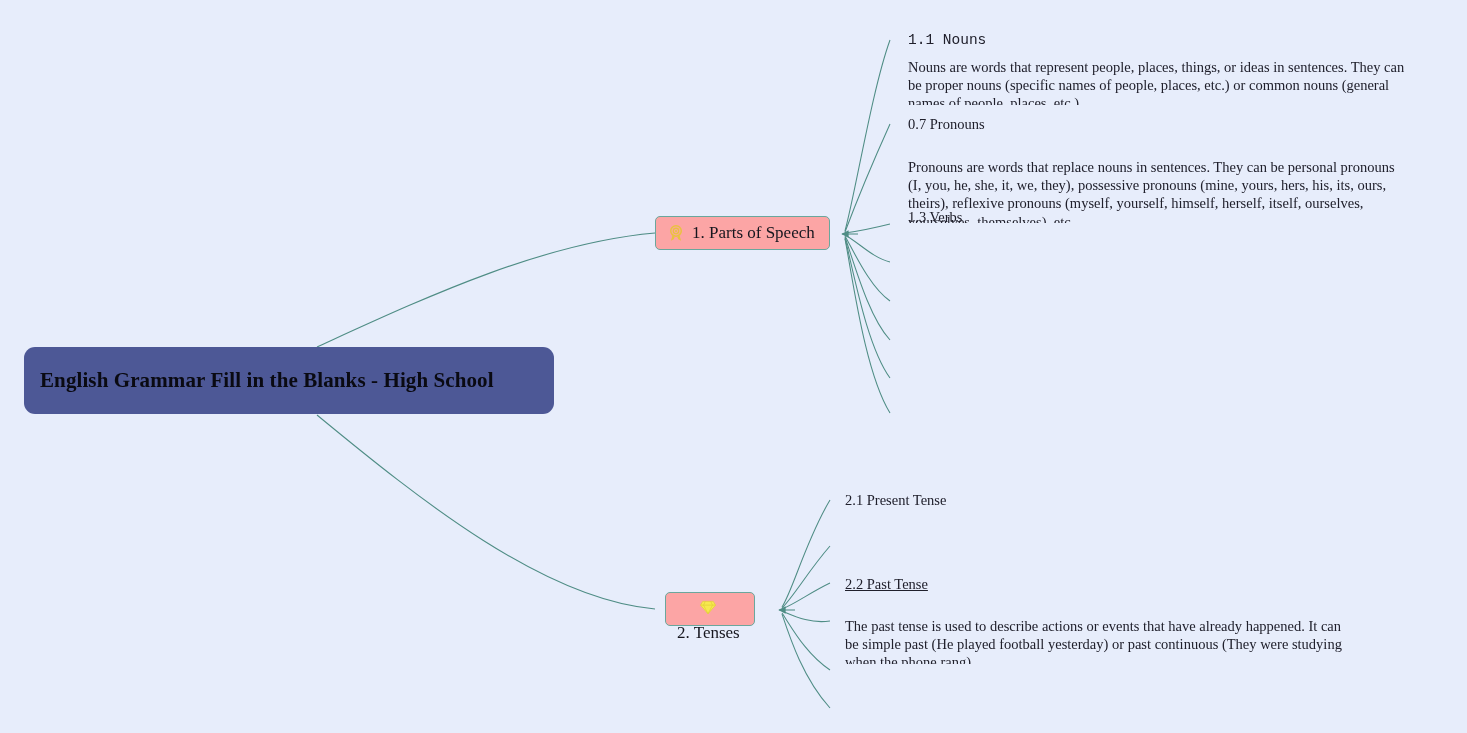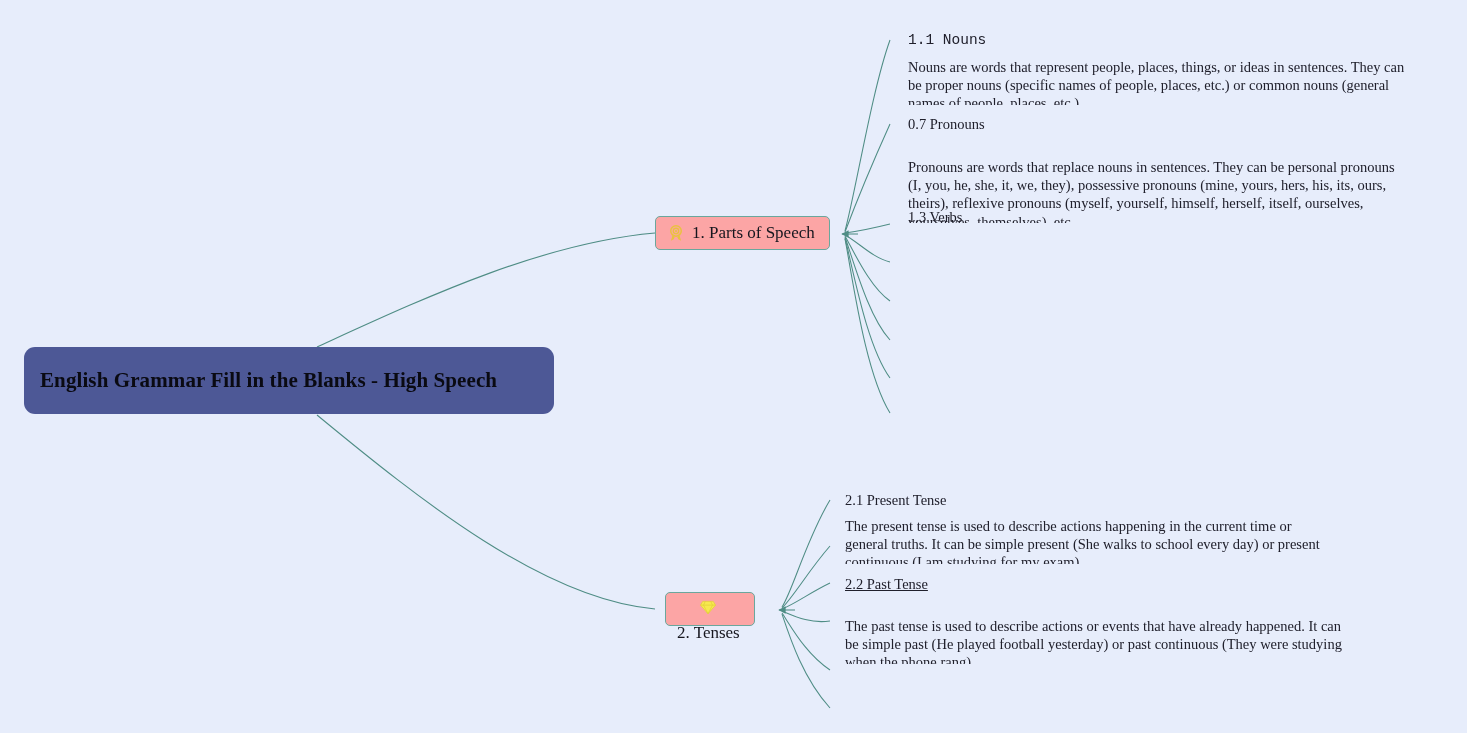--- a/index.html
+++ b/index.html
@@ -130,21 +130,21 @@
       <path d="M 830 546 C 809 570 794 596 782 608"></path>
       <path d="M 830 583 C 811 592 795 604 782 609"></path>
       <path d="M 830 621 C 810 624 794 616 782 611"></path>
       <path d="M 830 670 C 806 654 792 628 782 613"></path>
       <path d="M 830 708 C 803 678 790 638 782 614"></path>
       <path d="M 795 610 L 779 610" marker-end="url(#arrow)"></path>
     </g>
   </svg>
 
   <div class="root-node">
-    <span class="root-label">English Grammar Fill in the Blanks - High Speech</span>
+    <span class="root-label">English Grammar Fill in the Blanks - High School</span>
   </div>
 
   <div class="branch-node" id="node-parts-of-speech">
     <svg class="node-icon" viewBox="0 0 24 24">
       <circle cx="12" cy="9.2" r="7" fill="none" stroke="#e9c23f" stroke-width="2"></circle>
       <circle cx="12" cy="9.2" r="3.6" fill="none" stroke="#e9c23f" stroke-width="1.8"></circle>
       <circle cx="12" cy="9.2" r="1.3" fill="#e9c23f"></circle>
       <path d="M7.4 15 L5.2 22.4 L8.9 20.2 L10.3 17.2 Z" fill="#e9c23f"></path>
       <path d="M16.6 15 L18.8 22.4 L15.1 20.2 L13.7 17.2 Z" fill="#e9c23f"></path>
     </svg>
@@ -164,18 +164,17 @@
     <svg class="node-icon" viewBox="0 0 24 24">
       <path d="M5 4.5 H19 L22 9.5 L12 21 L2 9.5 Z" fill="#f7e94f" stroke="#e3d23a" stroke-width="1"></path>
       <path d="M2 9.5 H22" fill="none" stroke="#e0cf35" stroke-width="0.9"></path>
       <path d="M8.4 4.5 L6 9.5 L12 21" fill="none" stroke="#e0cf35" stroke-width="0.9"></path>
       <path d="M15.6 4.5 L18 9.5 L12 21" fill="none" stroke="#e0cf35" stroke-width="0.9"></path>
     </svg>
     <span class="branch-label">2. Tenses</span>
   </div>
 
   <div class="leaf-title" style="left:845px; top:491px;">2.1 Present Tense</div>
-  <div class="leaf-body" style="left:845px; top:517px; width:490px; height:47px;">The present tense is used to describe actions happening in the current time or general truths. It can be simple present (She walks to school every day) or present continuous (I am studying for my exam)</div>
 
   <div class="leaf-title" style="left:845px; top:575px;text-decoration:underline;">2.2 Past Tense</div>
   <div class="leaf-body" style="left:845px; top:601px; width:500px; height:47px;margin-top:16px;">The past tense is used to describe actions or events that have already happened. It can be simple past (He played football yesterday) or past continuous (They were studying when the phone rang)</div>
 
 </div>
 
 </body></html>

